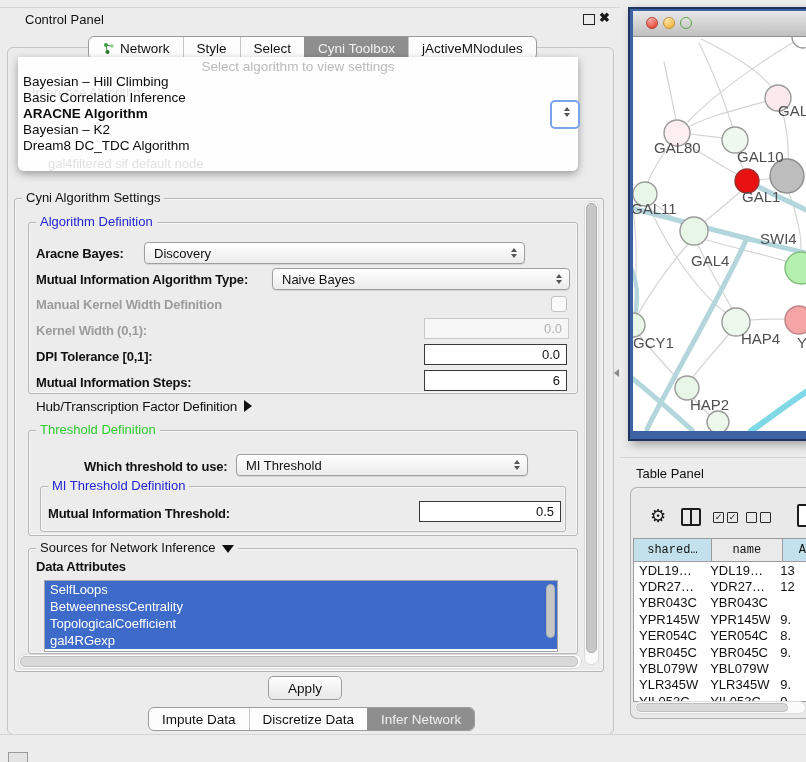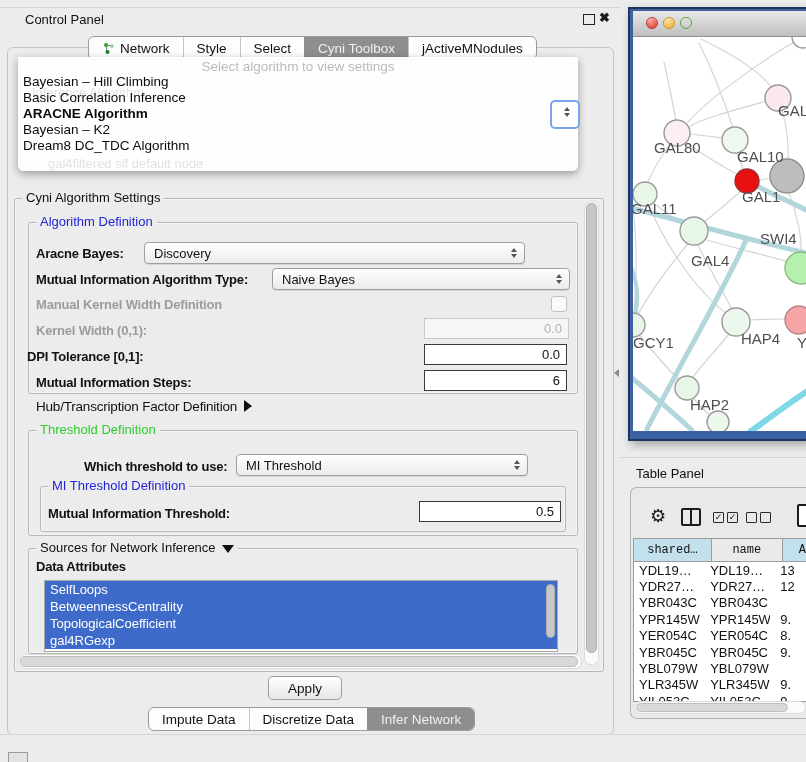--- a/index.html
+++ b/index.html
@@ -172,21 +172,21 @@
         <i class="tri-dn"></i>
       </span>
   </div>
 
   <div class="lbl dis" style="left:36px;top:297px;">Manual Kernel Width Definition</div>
   <div class="cb" style="left:551px;top:296px;"></div>
 
   <div class="lbl dis" style="left:36px;top:323px;">Kernel Width (0,1):</div>
   <div class="field dis" style="left:424px;top:318px;width:131px;">0.0</div>
 
-  <div class="lbl" style="left:27px;top:349px;">DPI Tolerance [0,1]:</div>
+  <div class="lbl" style="left:36px;top:349px;">DPI Tolerance [0,1]:</div>
   <div class="field" style="left:424px;top:344px;width:129px;">0.0</div>
 
   <div class="lbl" style="left:36px;top:375px;">Mutual Information Steps:</div>
   <div class="field" style="left:424px;top:370px;width:129px;">6</div>
 
   <div class="lbl reg" style="left:36px;top:399px;font-size:13.5px;">
     <span>Hub/Transcription Factor Definition</span><i class="tri-right"></i>
   </div>
 
   <div class="groupbox" style="left:28px;top:430px;width:548px;height:104px;"></div>

